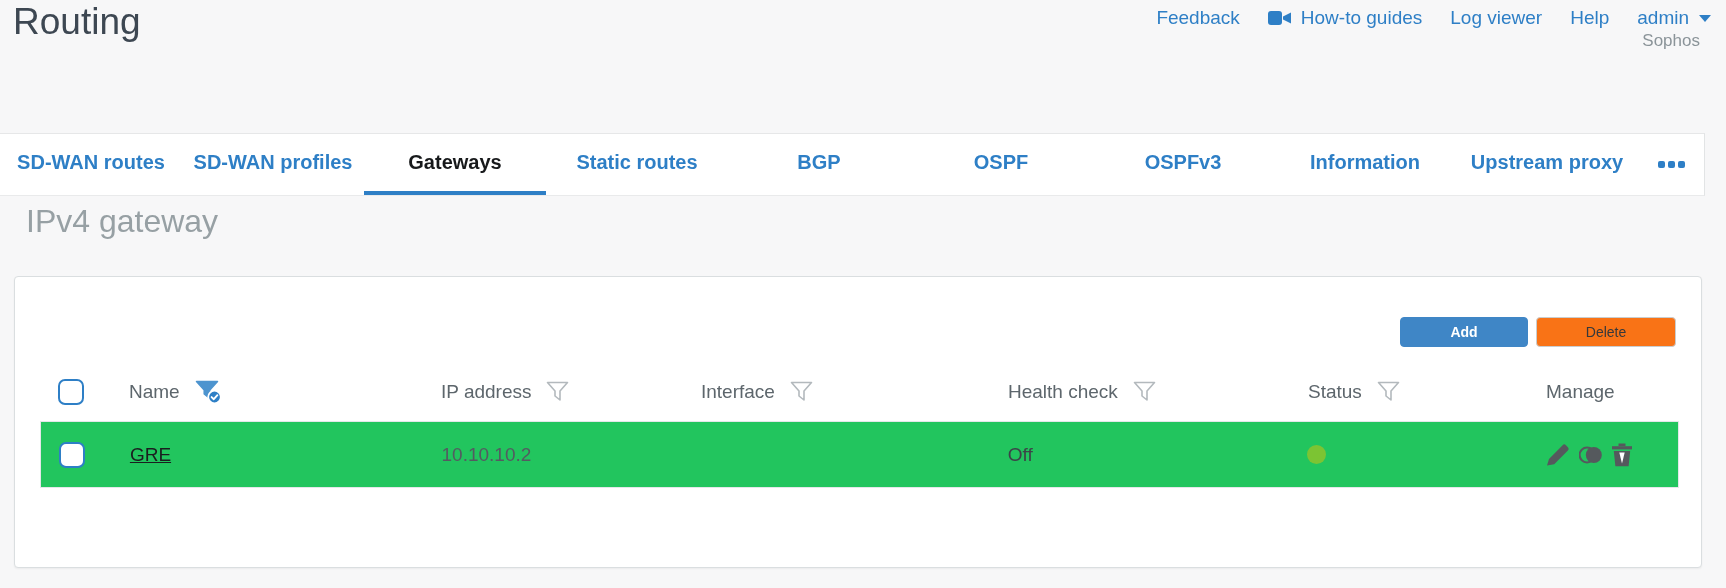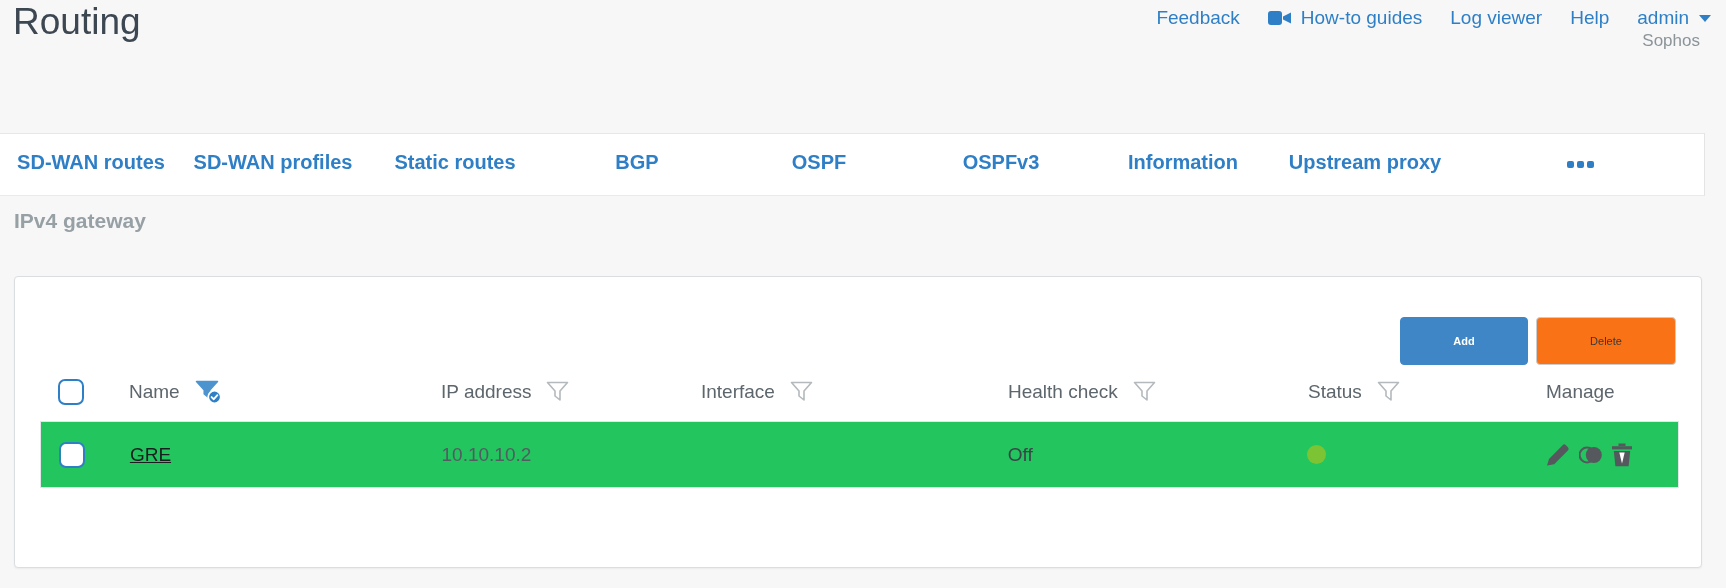--- a/index.html
+++ b/index.html
@@ -42,34 +42,34 @@
   }
   .tab.active { color:#17191b; border-bottom-color:#2e7fc6; }
   .tab-more {
     flex:1; display:flex; align-items:center; justify-content:center; cursor:pointer;
   }
   .dots { display:flex; gap:3px; }
   .dots i { width:7px; height:7px; background:#2e7fc6; border-radius:2px; display:block; }
 
   
   .section-heading {
-    position:absolute; left:14px; top:203px;
-    font-size:21px; font-weight:700; color:#97a0a4; margin:0; line-height:36px;
+    position:absolute; left:26px; top:203px;
+    font-size:32px; font-weight:400; color:#97a0a4; margin:0; line-height:36px;
   }
   .card {
     position:absolute; left:14px; top:276px;
     width:1688px; height:292px;
     background:#fff; border:1px solid #dadee0; border-radius:4px;
     box-shadow:0 1px 2px rgba(0,0,0,0.05);
   }
 
   
   .toolbar { position:absolute; top:40px; right:25px; display:flex; gap:8px; }
   .btn {
-    height:48px; border-radius:4px; font-size:11px;
+    height:30px; border-radius:4px; font-size:14px;
     display:flex; align-items:center; justify-content:center; cursor:pointer;
     font-family:"Liberation Sans", sans-serif;
   }
   .btn-add { width:128px; background:#3f86c6; border:1px solid #3f86c6; color:#fff; font-weight:700; }
   .btn-delete { width:140px; background:#f97316; border:1px solid #c9cdcf; color:#36393c; }
 
   
   .thead {
     position:absolute; left:25px; top:91px; width:1639px; height:48px;
     display:flex; align-items:center;
@@ -127,20 +127,21 @@
     <svg width="14" height="9" viewBox="0 0 14 9">
       <path d="M1 1 L7 8 L13 1 Z" fill="#2e7fc6"></path>
     </svg>
   </span>
 </div>
 <div class="brand">Sophos</div>
 
 <div class="tab-bar">
   <div class="tab">SD-WAN routes</div>
   <div class="tab">SD-WAN profiles</div>
+  <div class="tab active">Gateways</div>
   <div class="tab">Static routes</div>
   <div class="tab">BGP</div>
   <div class="tab">OSPF</div>
   <div class="tab">OSPFv3</div>
   <div class="tab">Information</div>
   <div class="tab">Upstream proxy</div>
   <div class="tab-more">
     <span class="dots">
         <i></i>
         <i></i>

